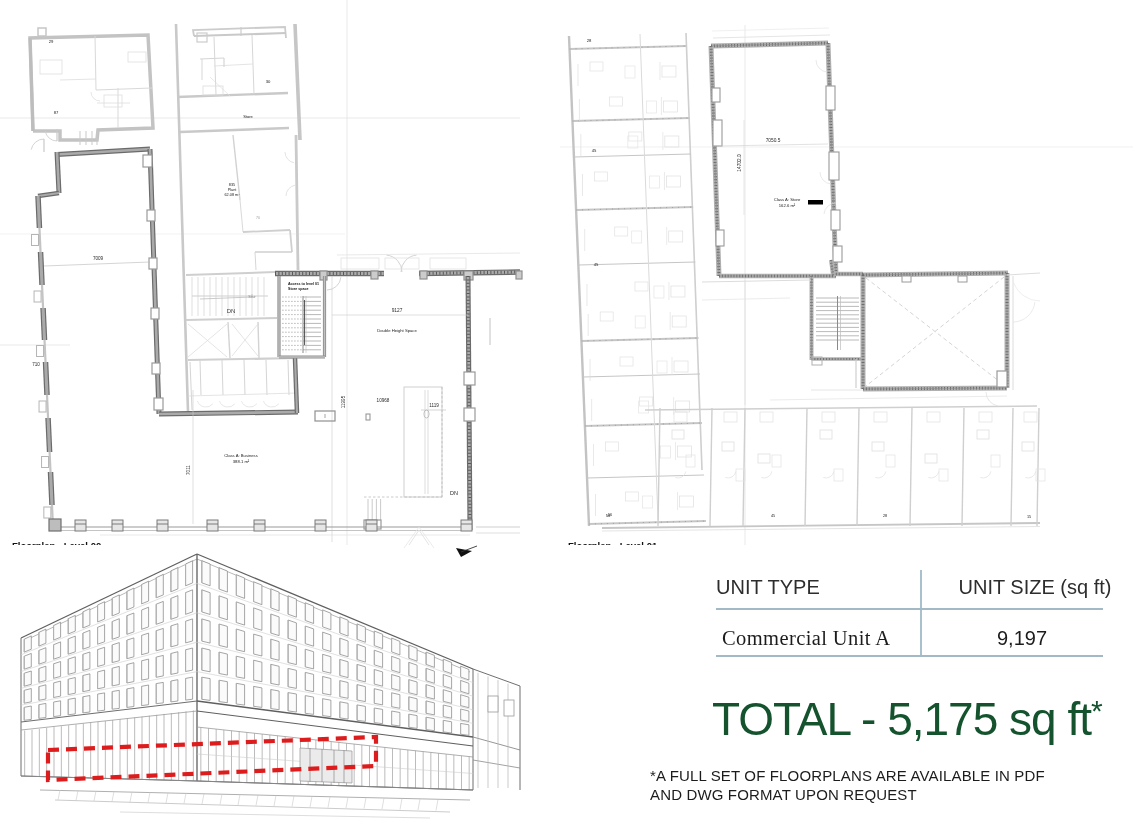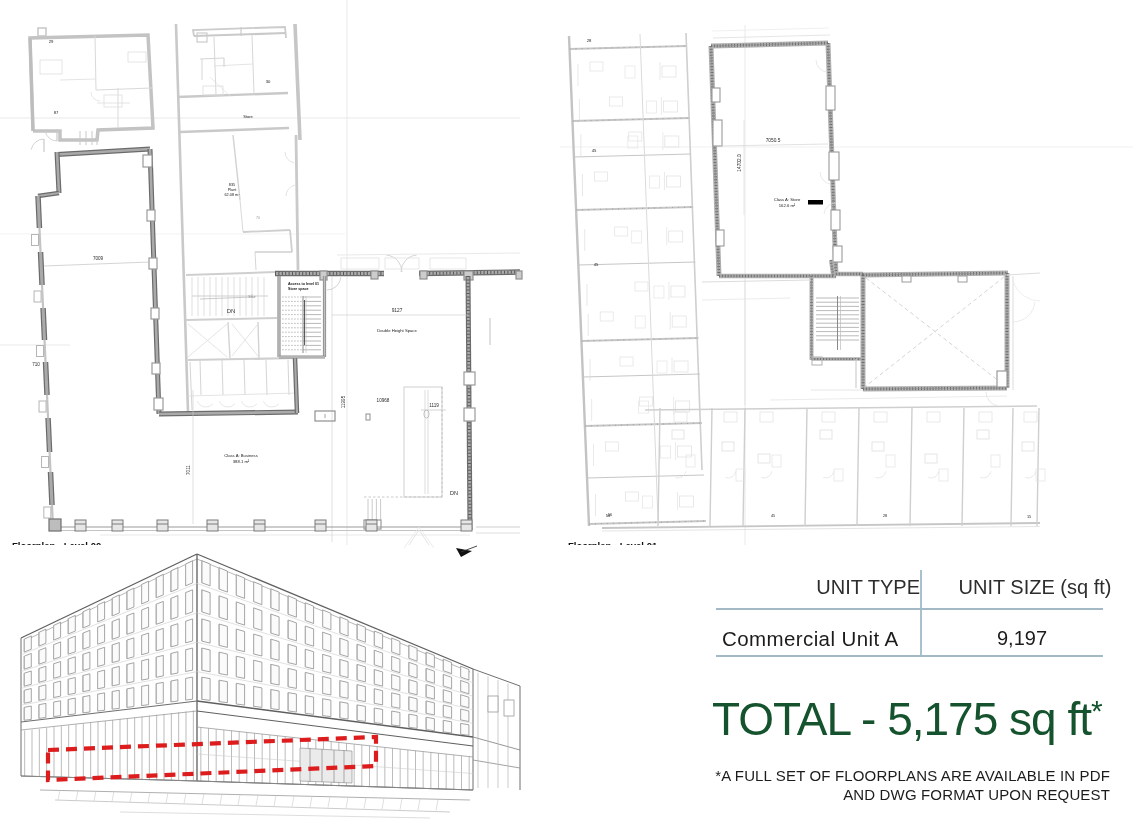--- a/index.html
+++ b/index.html
@@ -1030,29 +1030,29 @@
             <line x1="402" y1="798.55" x2="400" y2="809.5" stroke="#c9c9c9" stroke-width="0.6" stroke-linecap="butt"></line>
             <line x1="420" y1="799.0" x2="418" y2="810.0" stroke="#c9c9c9" stroke-width="0.6" stroke-linecap="butt"></line>
             <line x1="438" y1="799.45" x2="436" y2="810.5" stroke="#c9c9c9" stroke-width="0.6" stroke-linecap="butt"></line>
             <line x1="197" y1="781" x2="473" y2="790" stroke="#8a8a8a" stroke-width="0.9" stroke-linecap="butt"></line>
             <line x1="120" y1="812" x2="430" y2="818" stroke="#cfcfcf" stroke-width="0.7" stroke-linecap="butt"></line>
           </g>
           <polygon points="48,750 376,737 376,766 48,780" fill="none" stroke="#dd1d1d" stroke-width="4.2" stroke-dasharray="11 7"></polygon>
         </g>
       </svg></div>
 
-<div class="abs" style="left:716px;top:576px;width:204px;height:30px;font-size:20px;color:#2d2d2d;text-align:right;">UNIT TYPE</div>
+<div class="abs" style="left:716px;top:576px;width:204px;height:30px;font-size:20px;color:#2d2d2d;text-align:left;">UNIT TYPE</div>
 
 <div class="abs" style="left:920px;top:576px;width:190px;height:30px;font-size:20px;color:#2d2d2d;text-align:center;margin-left:20px;">UNIT SIZE (sq ft)</div>
 
 <div class="abs" style="left:920px;top:570px;width:2px;height:86px;background:#a9c1cd;"></div>
 
 <div class="abs" style="left:716px;top:608px;width:387px;height:2px;background:#a3b9c5;"></div>
 
-<div class="abs" style="left:722px;top:627px;width:196px;height:28px;font-size:20.5px;letter-spacing:0.4px;color:#1c1c1c;">Commercial Unit A</div>
+<div class="abs" style="left:722px;top:627px;width:196px;height:28px;font-size:20.5px;letter-spacing:0.4px;color:#1c1c1c;font-family:Liberation Serif, serif;">Commercial Unit A</div>
 
 <div class="abs" style="left:920px;top:627px;width:204px;height:28px;font-size:20px;color:#1c1c1c;text-align:center;">9,197</div>
 
 <div class="abs" style="left:716px;top:655px;width:387px;height:2px;background:#a3b9c5;"></div>
 
 <div class="abs" style="left:712px;top:692px;width:400px;font-size:46px;letter-spacing:-1px;color:#14532d;white-space:nowrap;">TOTAL - 5,175 sq ft<span style="font-size:30px;vertical-align:14px;">*</span></div>
 
-<div class="abs" style="left:650px;top:767px;width:460px;font-size:15px;letter-spacing:0.15px;color:#1c1c1c;text-align:right;line-height:18.5px;">*A FULL SET OF FLOORPLANS ARE AVAILABLE IN PDF<br>AND DWG FORMAT UPON REQUEST</div>
+<div class="abs" style="left:650px;top:767px;width:460px;font-size:15px;letter-spacing:0.15px;color:#1c1c1c;line-height:18.5px;">*A FULL SET OF FLOORPLANS ARE AVAILABLE IN PDF<br>AND DWG FORMAT UPON REQUEST</div>
 </div>
 </body></html>

